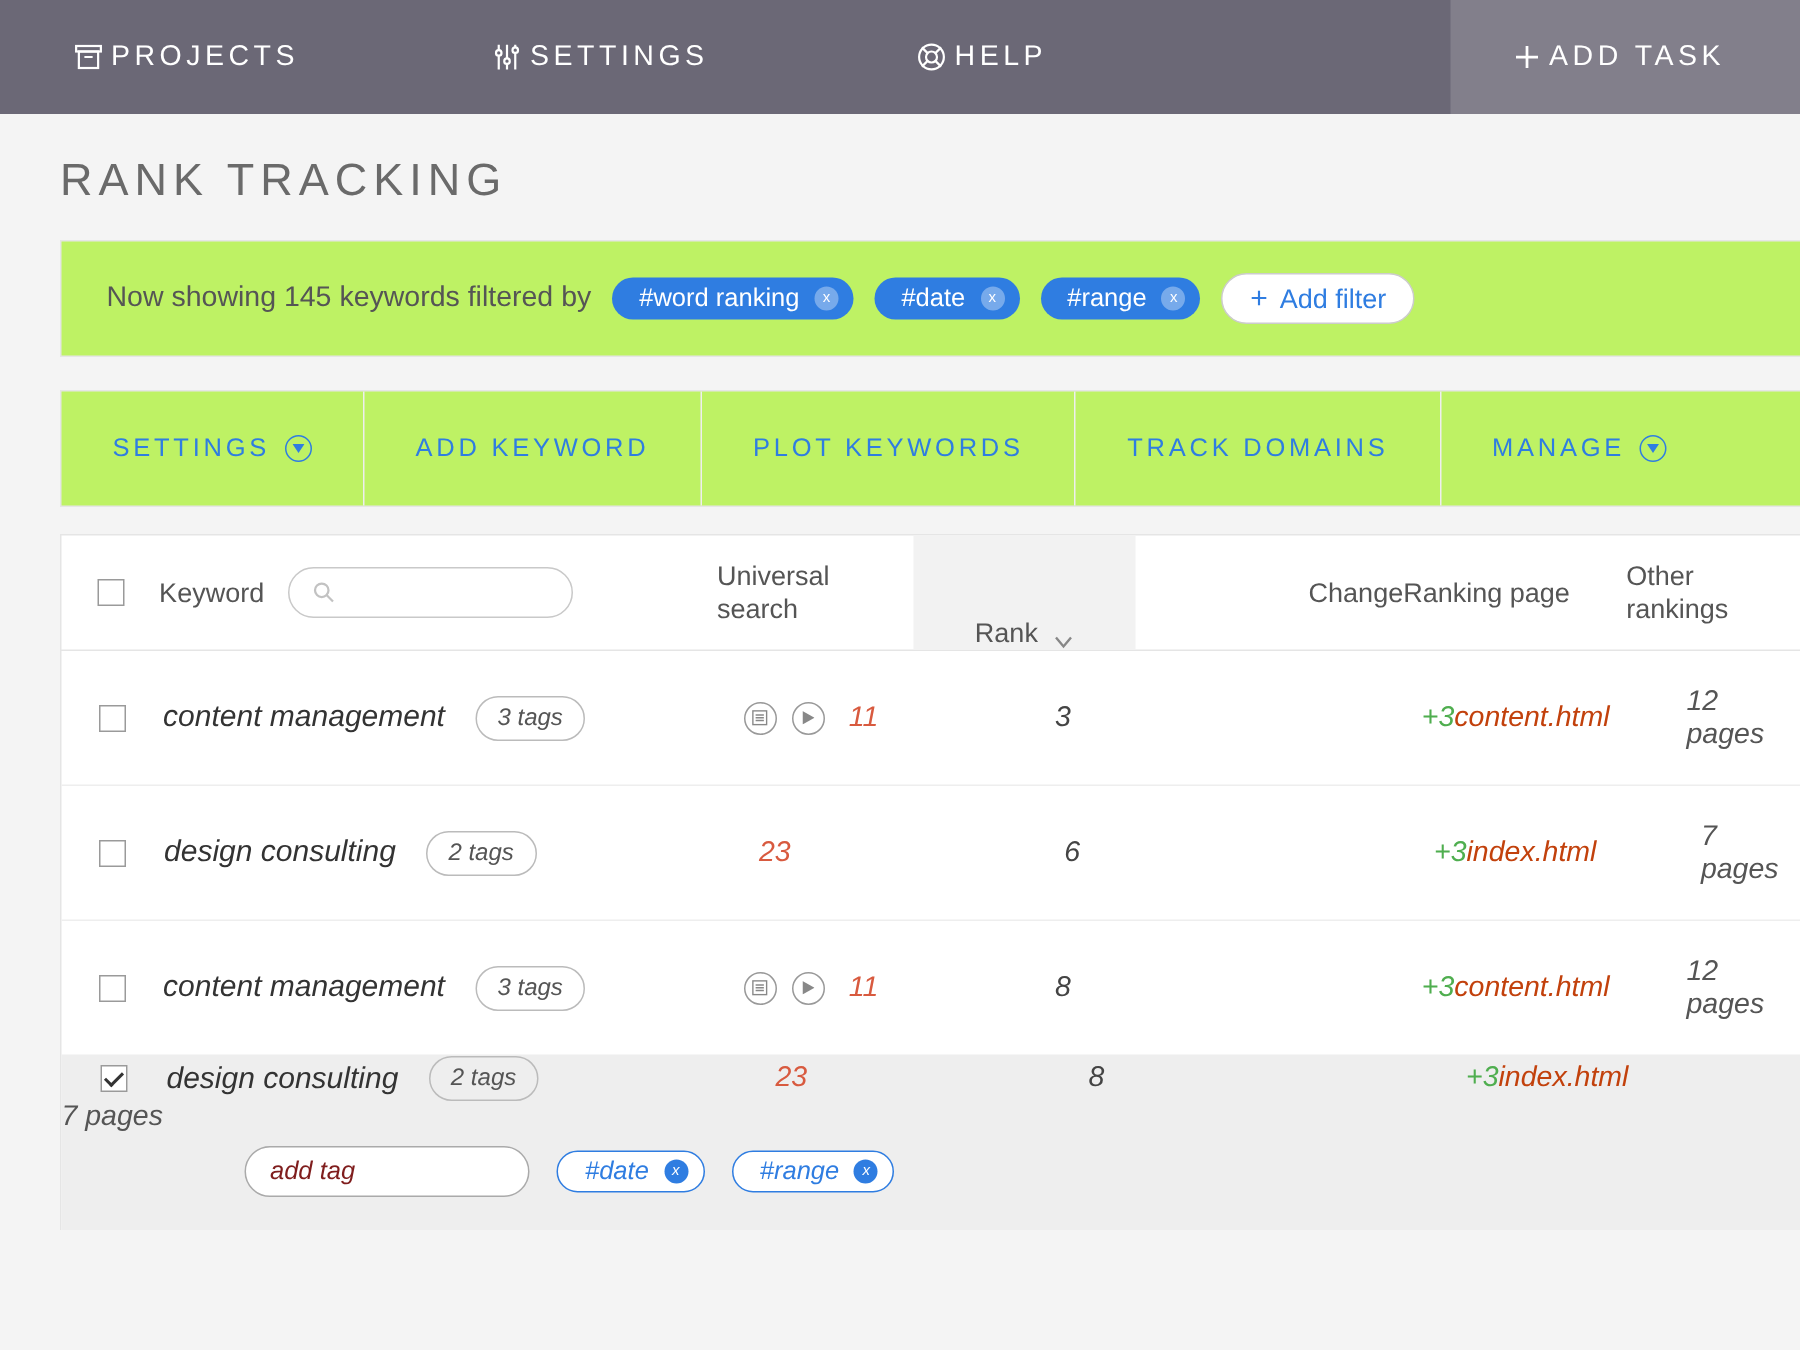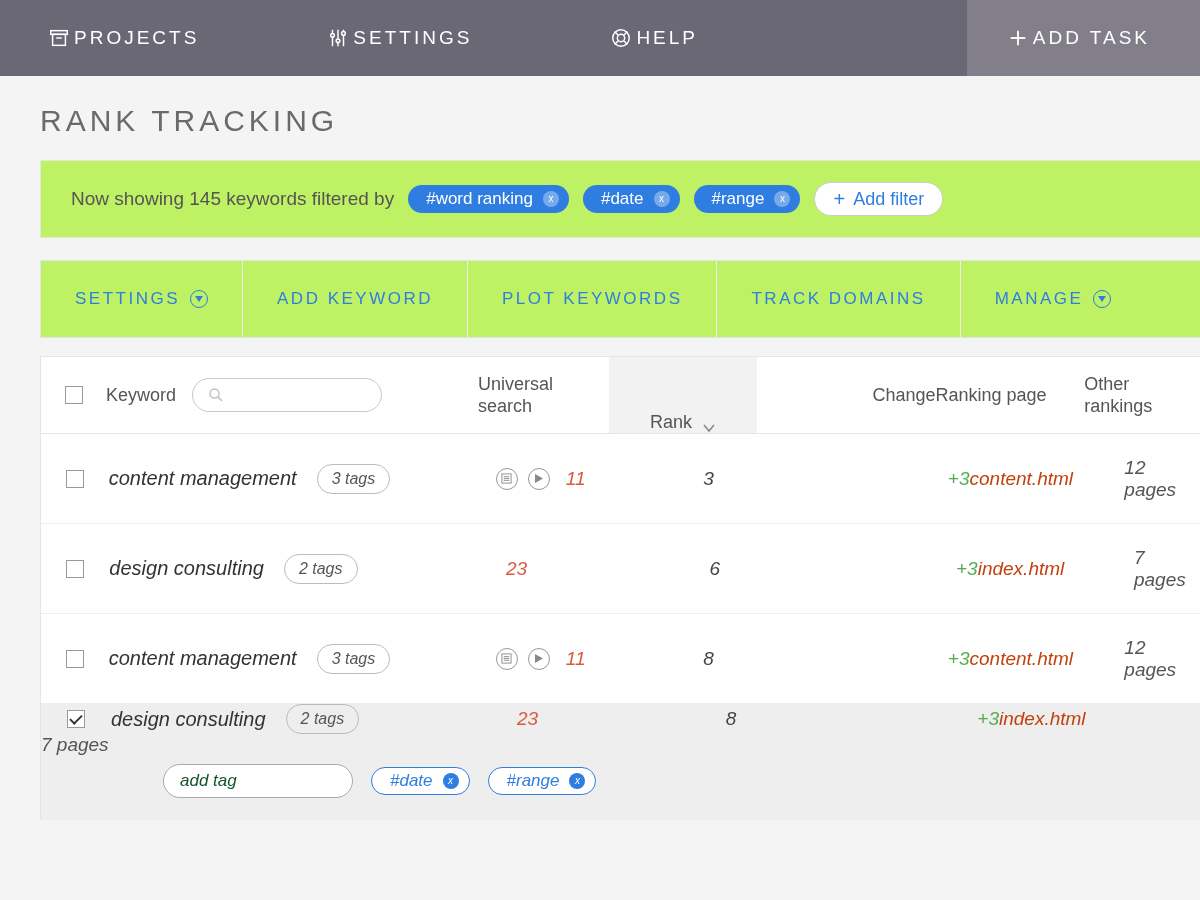--- a/index.html
+++ b/index.html
@@ -172,21 +172,21 @@
   }
   .us-count { color:#d85a3f; font-size:19px; margin-left:6px; }
   .change-pos { color:#4fae4f; font-size:19px; }
   .link { color:#c2410c; }
   .muted { color:#555; }
 
   .row .subline { width:100%; padding-left: 122px; display:flex; gap:18px; align-items:center; margin-top: 8px; }
   .addtag-input {
     height: 34px; border-radius: 17px; border: 1px solid #aaa;
     width: 190px; display:flex; align-items:center; padding: 0 16px;
-    color:#14532d; font-size:17px; background:#fff;
+    color:#7f1d1d; font-size:17px; background:#fff;
   }
 
   svg { display:block; }
 </style>
 </head>
 <body>
 
 <div class="nav">
   <div class="nav-item first">
     <span class="nav-icon">

